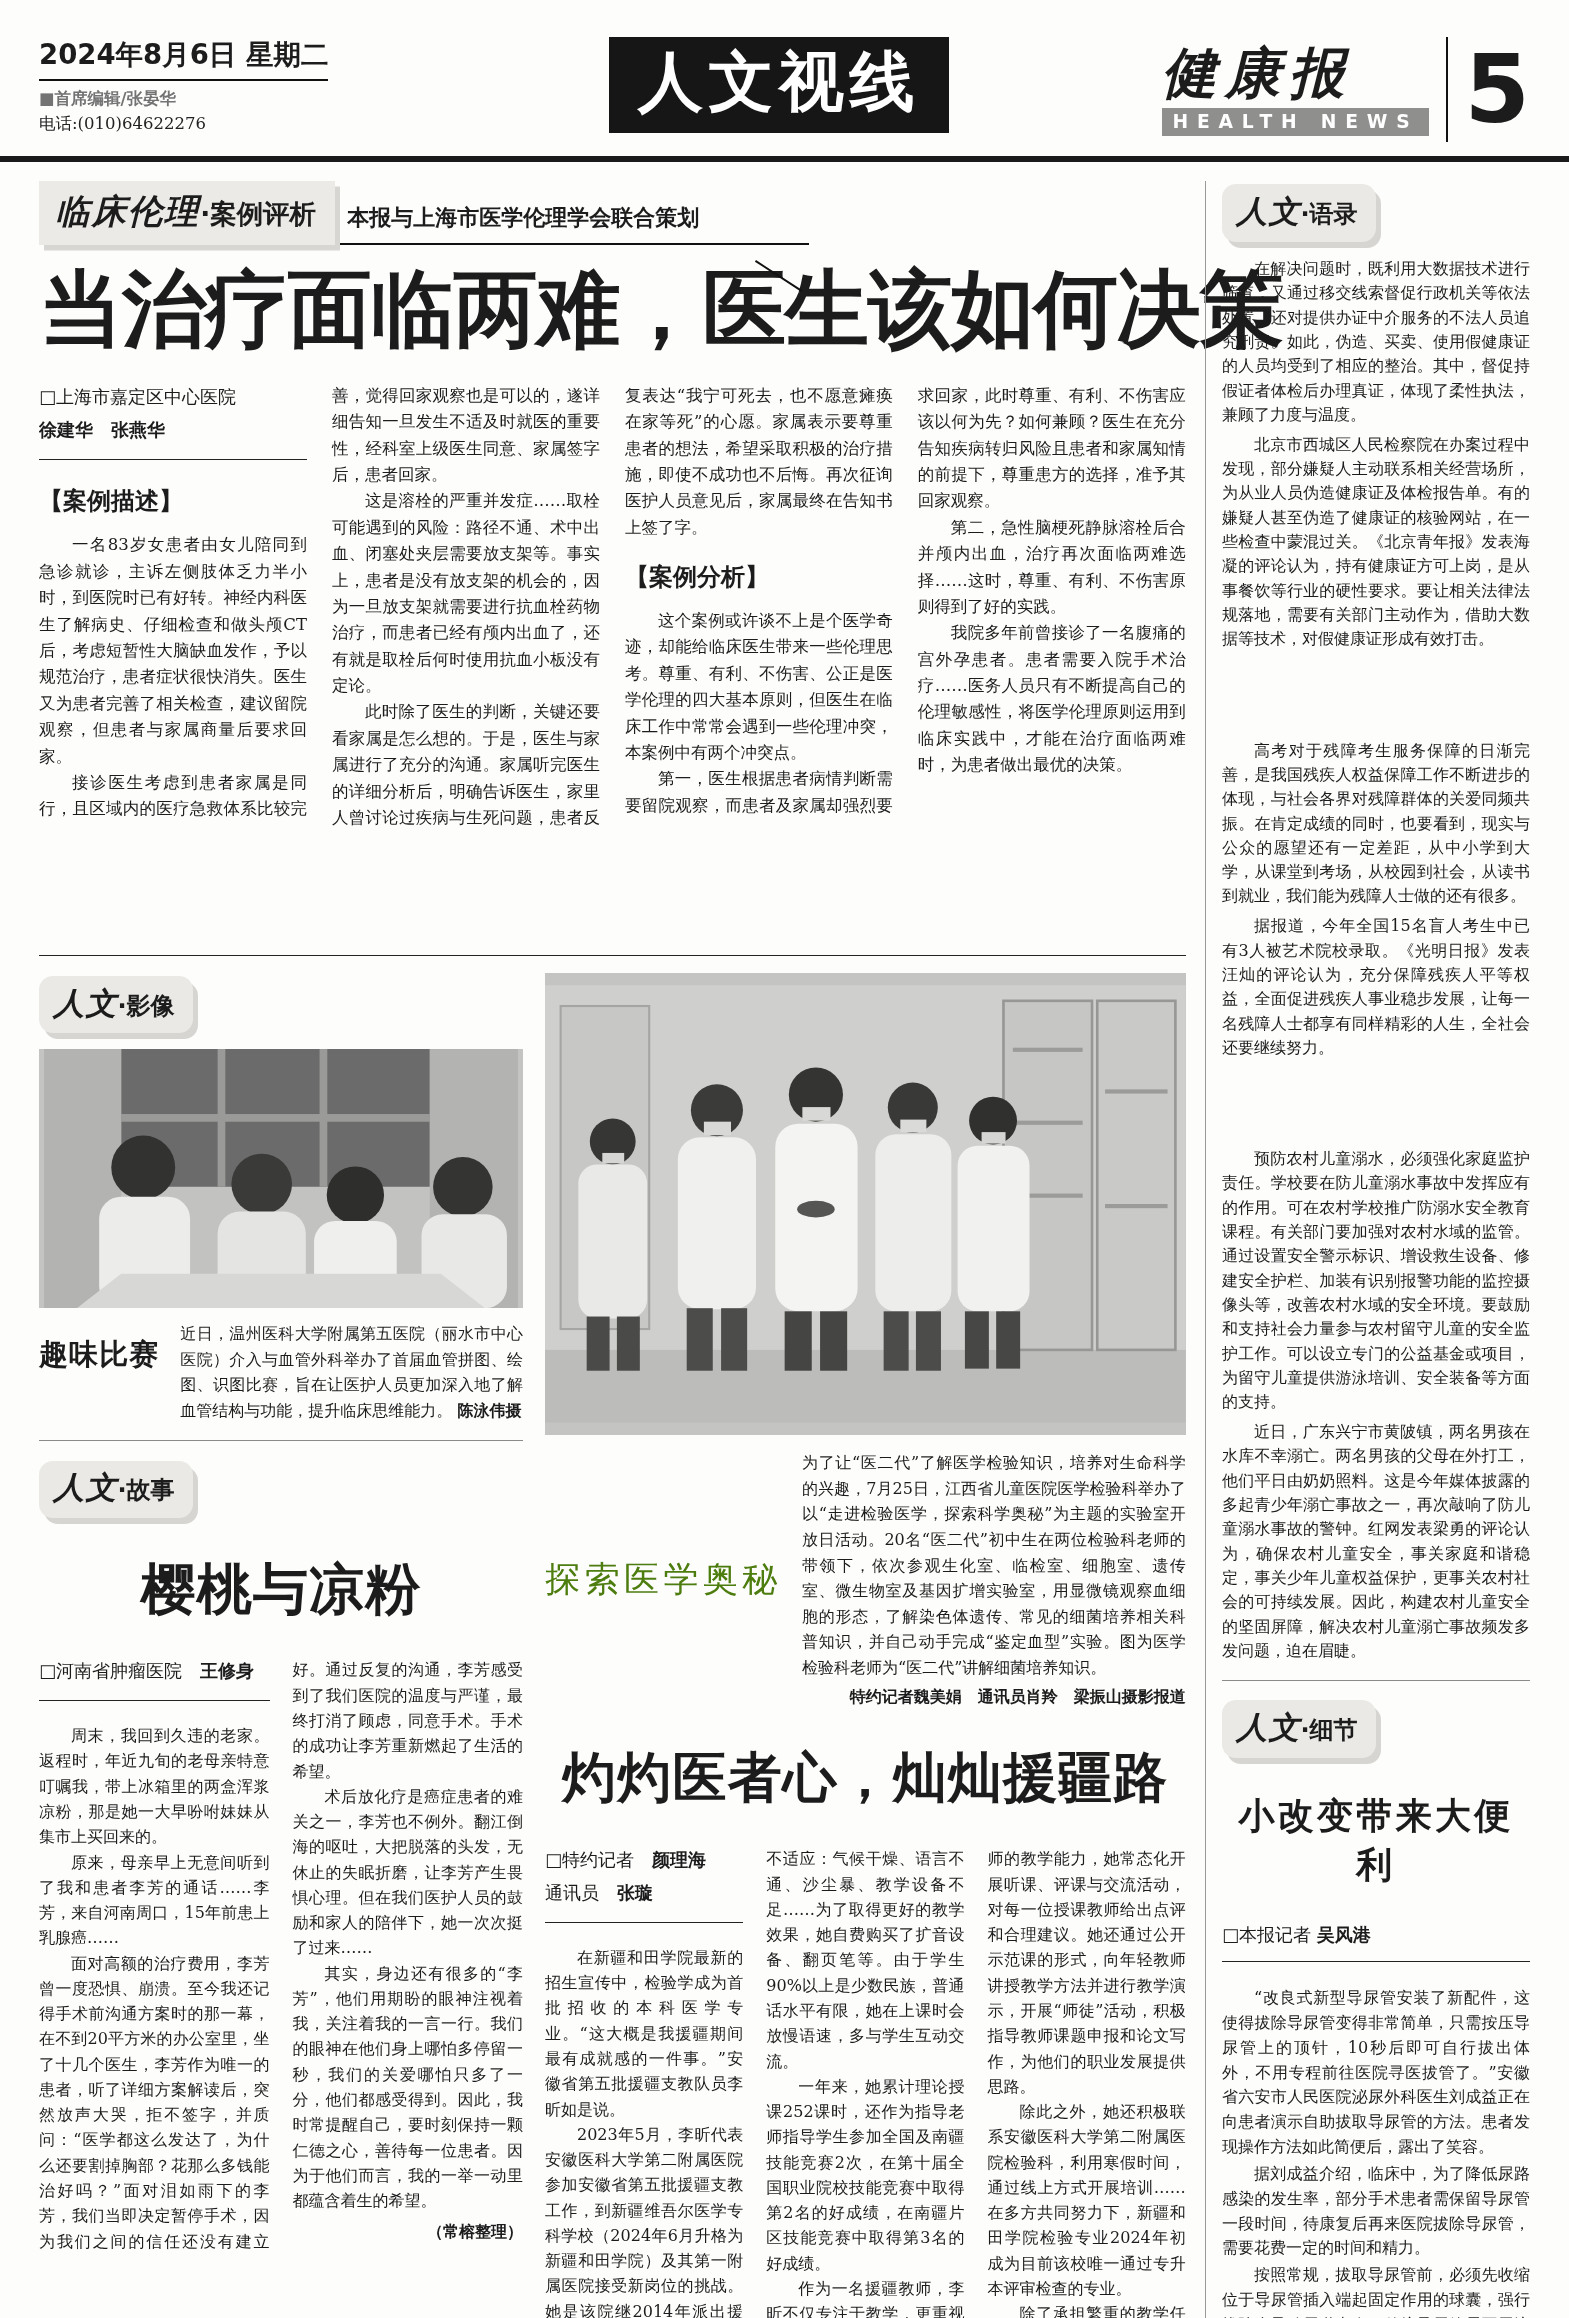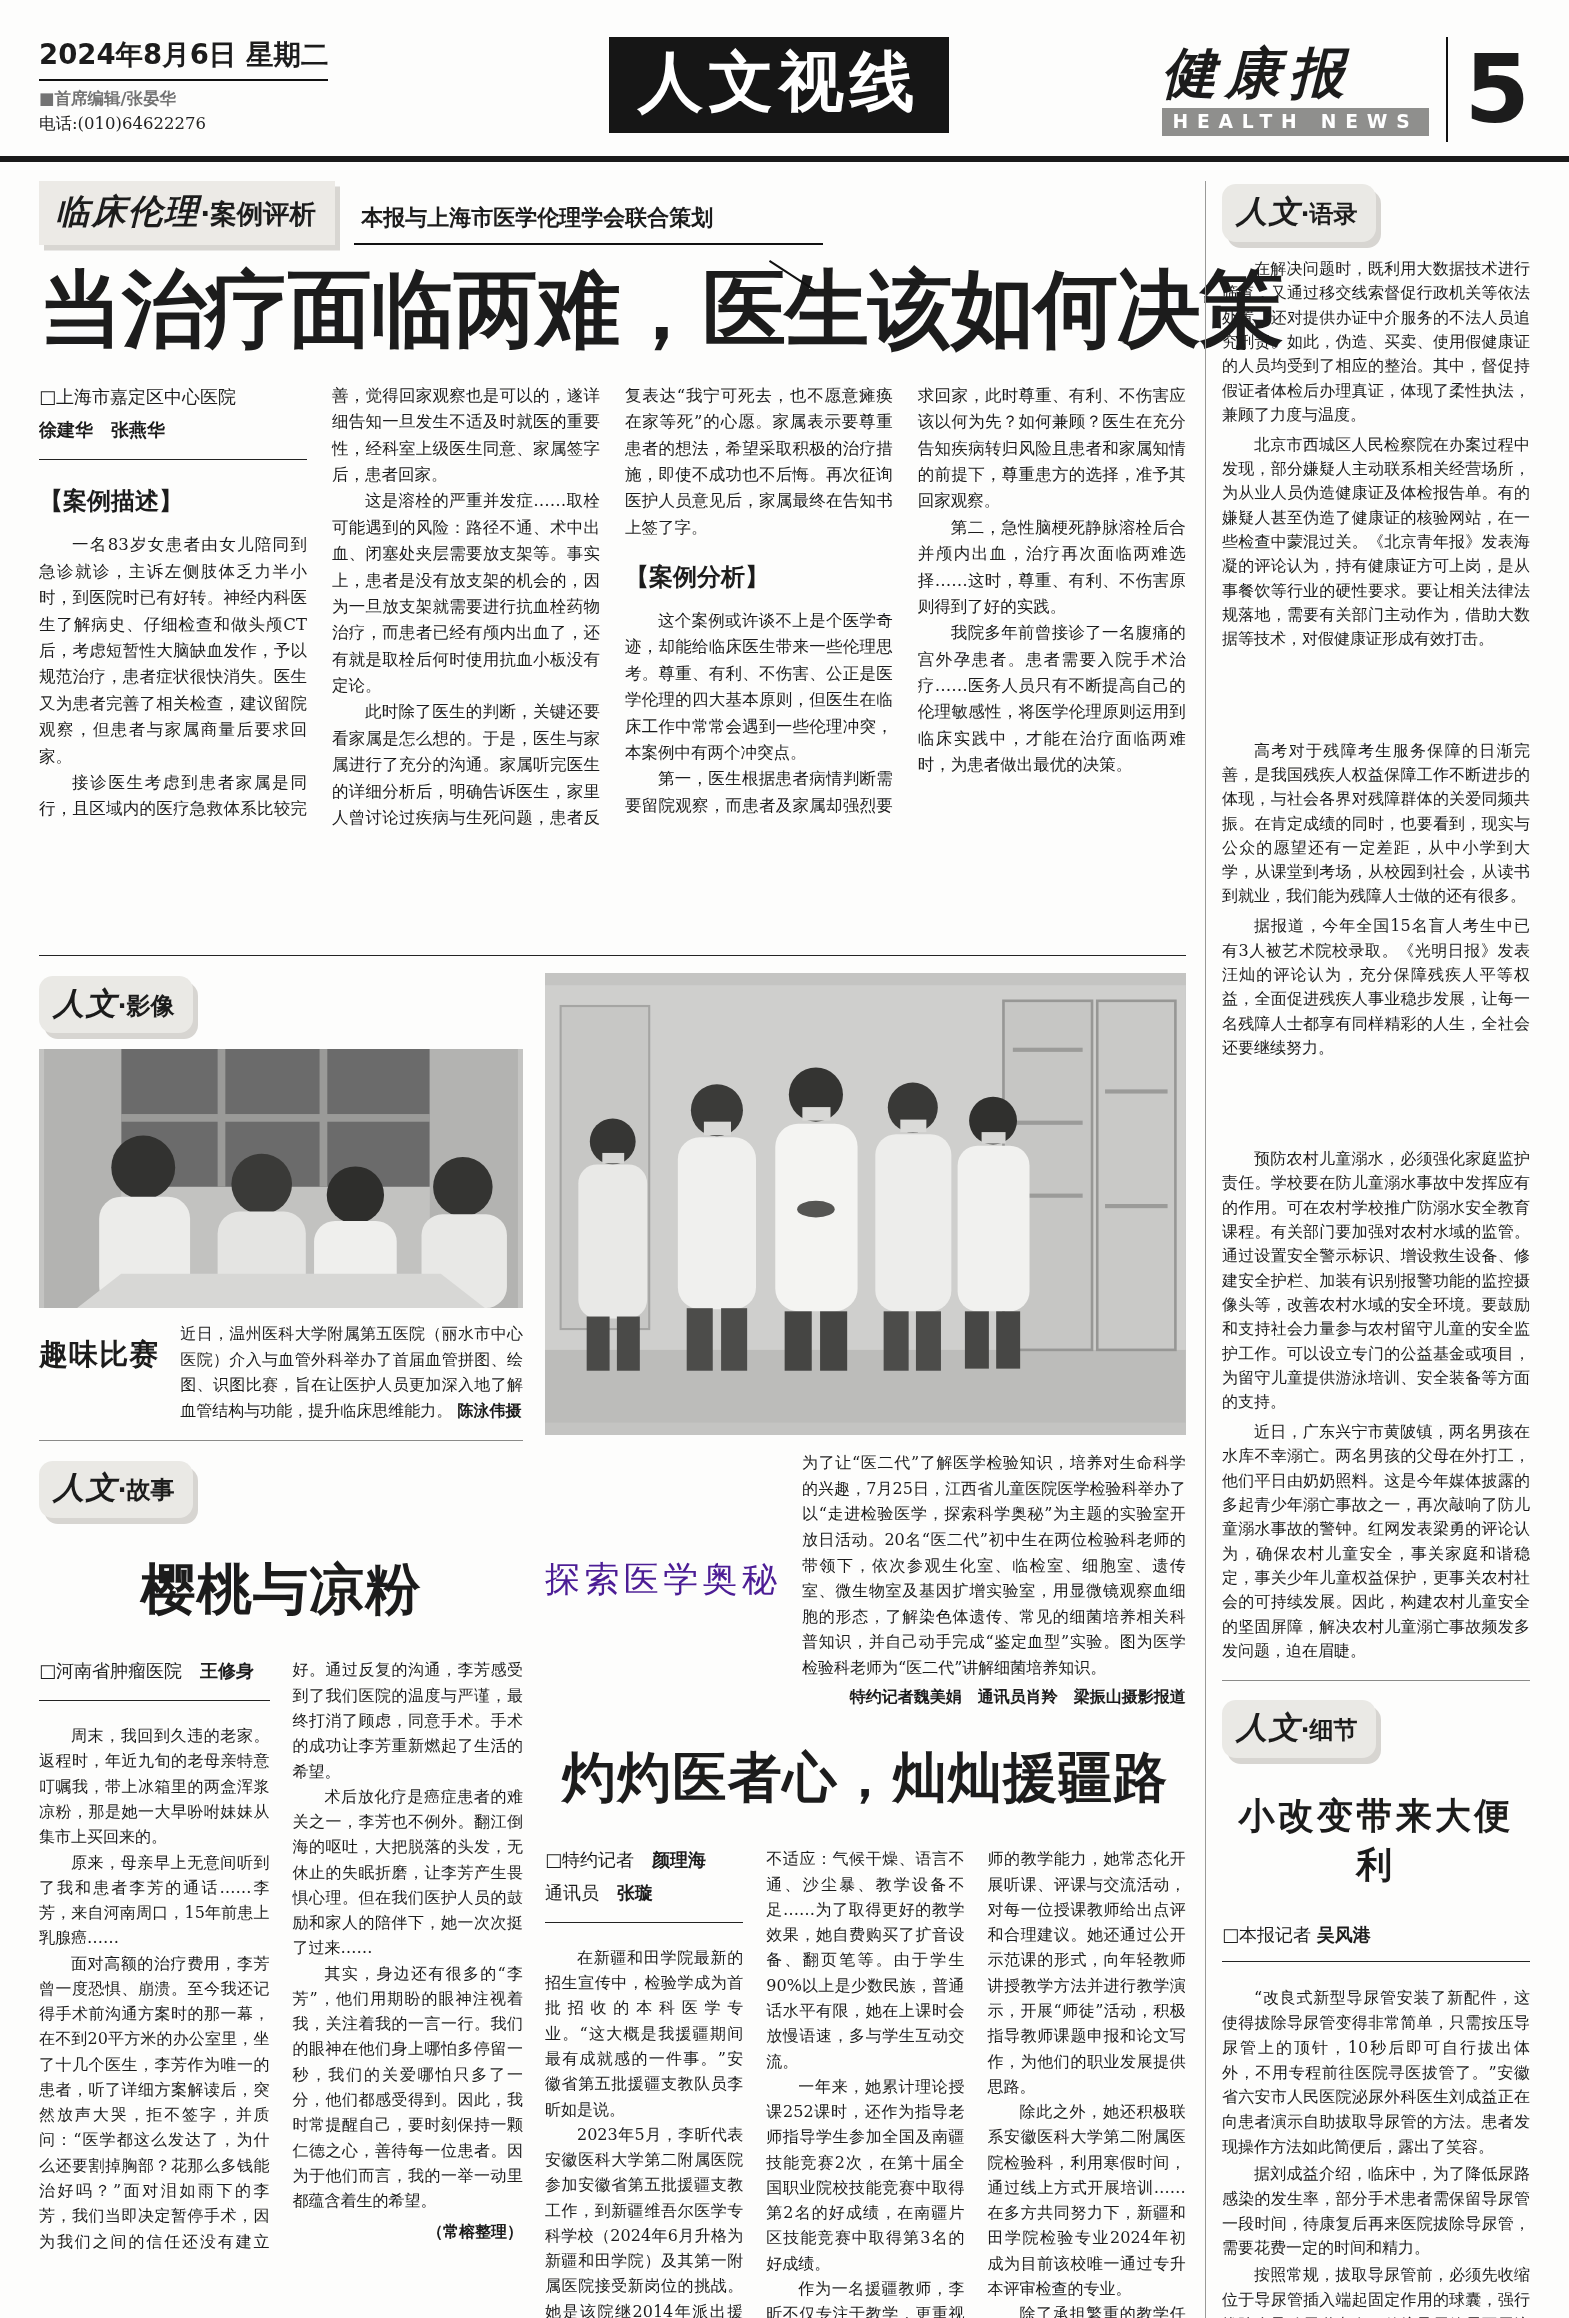--- a/index.html
+++ b/index.html
@@ -21,21 +21,21 @@
   .pen{background:#8f8f8d;color:#fff;font-family:"DejaVu Sans","Liberation Sans",sans-serif;
        font-weight:700;font-size:18.7px;letter-spacing:8.8px;padding:3.3px 11px;margin-top:4.4px;}
   .vline{width:2.2px;height:105px;background:#111;}
   .pnum{font-family:"DejaVu Sans","Liberation Sans",sans-serif;font-weight:900;font-size:94px;line-height:1;}
   .mainrule{height:6px;background:#1b1b1b;margin:14.3px 0 0 0;}
   
   .content{display:flex;gap:18.7px;padding:18.7px 39px 0 39px;}
   .left-area{flex:1;min-width:0;}
   .sidebar{flex:0 0 308px;border-left:0.6px solid #9a9a98;padding-left:16.5px;}
   
-  .kicker-row{display:flex;align-items:flex-end;gap:19px;margin-bottom:16.5px;}
+  .kicker-row{display:flex;align-items:flex-end;gap:5px;margin-bottom:16.5px;}
   .kicker-box{background:#eceae6;box-shadow:5px 5.5px 0 #d8d6d2;padding:7.7px 18.7px 10px 16.5px;white-space:nowrap;}
   .k1{font-style:italic;font-weight:900;font-size:34px;letter-spacing:2.2px;}
   .k2{font-family:"DejaVu Sans","Liberation Sans",sans-serif;font-weight:900;font-size:26.4px;}
   .kicker-note{position:relative;font-family:"DejaVu Sans","Liberation Sans",sans-serif;font-weight:700;
                font-size:22px;border-bottom:2.2px solid #111;padding:0 110px 10px 7.7px;}
   .kicker-note::after{content:"";position:absolute;right:-2.2px;bottom:-20px;width:55px;height:2.2px;background:#111;
                       transform:rotate(33deg);transform-origin:left top;}
   .lead-headline{font-family:"DejaVu Sans","Liberation Sans",sans-serif;font-weight:900;
                  font-size:84px;line-height:1.15;letter-spacing:-1.1px;margin:14.3px 0 25px 0;white-space:nowrap;}
   
@@ -60,22 +60,22 @@
   .img-left{flex:0 0 484px;min-width:0;}
   .img-right{flex:1;min-width:0;}
   .photo{display:block;width:100%;background:#c4c4c2;}
   .cap1{display:flex;gap:14.3px;margin-top:13.2px;}
   .cap1-title{flex:0 0 127px;font-family:"DejaVu Sans","Liberation Sans",sans-serif;font-weight:700;
               font-size:29px;padding-top:14.3px;letter-spacing:1.1px;}
   .cap-text{flex:1;font-size:16px;line-height:1.6;text-align:justify;margin:0;}
   .credit{font-weight:700;}
   .credit.block{display:block;text-align:right;margin-top:3.3px;}
   .cap2{display:flex;gap:20px;margin-top:15.4px;}
-  .cap2-title{flex:0 0 237px;align-self:center;font-size:35px;letter-spacing:4.4px;color:#4c1d95;
-              font-weight:500;}
+  .cap2-title{flex:0 0 237px;align-self:center;font-size:35px;letter-spacing:4.4px;color:#4d7c0f;
+              font-weight:500;text-align:center;}
   
   .story-headline{font-family:"DejaVu Sans","Liberation Sans",sans-serif;font-weight:900;
                   font-size:55px;text-align:center;margin:20px 0 30px 0;letter-spacing:1.1px;}
   .story-body{font-size:16px;line-height:1.58;column-count:2;column-gap:23px;height:649px;overflow:hidden;}
   
   .aid-headline{font-family:"DejaVu Sans","Liberation Sans",sans-serif;font-weight:900;
                 font-size:54px;text-align:center;margin:33px 0 31px 0;letter-spacing:1.1px;}
   .aid-body{font-size:16px;line-height:1.58;column-count:3;column-gap:23px;height:627px;overflow:hidden;}
   
   .quotes{font-size:16px;line-height:1.52;}

